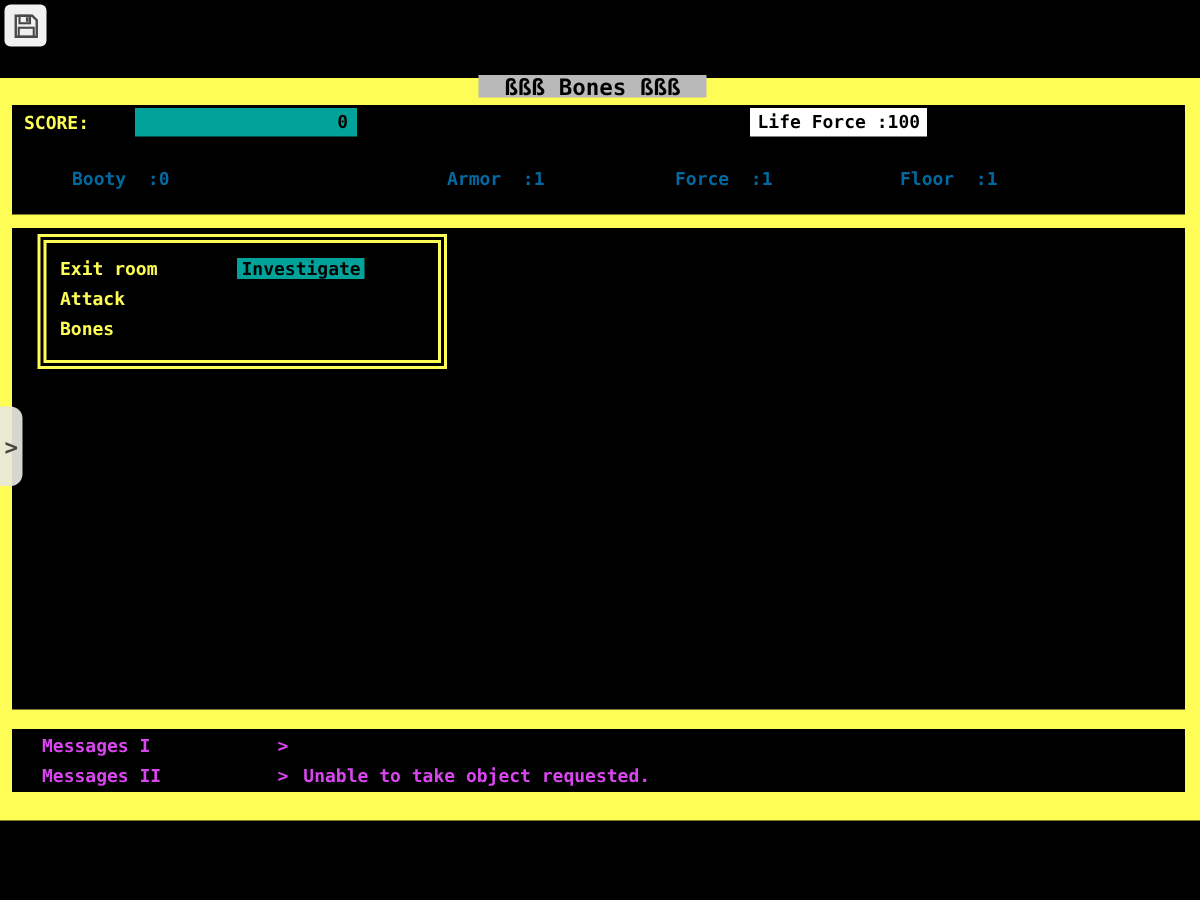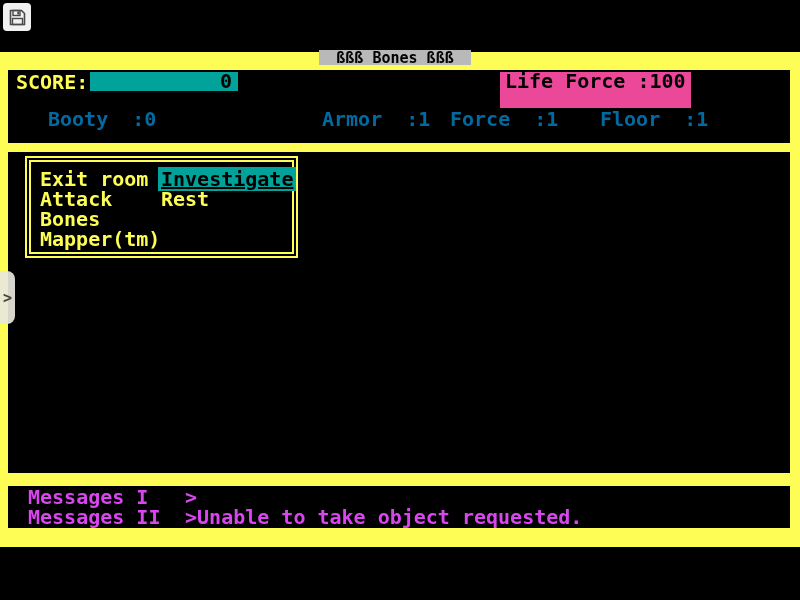--- a/index.html
+++ b/index.html
@@ -21,53 +21,53 @@
   .title-bar { position:absolute; left:319px; top:50px; width:152px; height:15px;
     background:#b9b9b9; color:#000; font-weight:bold; font-size:15px;
     display:flex; align-items:center; justify-content:center; white-space:pre;
     z-index:3; }
 
   .panel { position:absolute; background:#000; left:8px; width:782px; }
   .panel-header { top:70px;  height:73px; }
   .panel-main   { top:152px; height:321px; }
   .panel-msg    { top:486px; height:42px; }
 
-  .dos { font-size:20px; font-weight:bold; white-space:pre; line-height:19px; }
+  .dos { font-size:12px; font-weight:bold; white-space:pre; line-height:19px; }
 
   
   .score-label { position:absolute; left:8px; top:3px; color:#fdfd55; }
   .score-bar { position:absolute; left:82px; top:2px; width:148px; height:19px;
     background:#00a29a; color:#000; text-align:right; padding-right:6px; }
-  .life-force { position:absolute; left:492px; top:2px; height:36px;
-    background:#ec4899; color:#000; padding:0 5px; }
+  .life-force { position:absolute; left:492px; top:2px; height:19px;
+    background:#ffffff; color:#000; padding:0 5px; }
 
   
   .stat { position:absolute; top:40px; color:#0369a1; }
   .stat-booty { left:40px; }
-  .stat-armor { left:290px;margin-left:24px; }
+  .stat-armor { left:290px; }
   .stat-force { left:442px;text-align:center; }
   .stat-floor { left:592px; }
 
   
-  .menu-box { position:absolute; left:17px; top:4px; width:273px; height:102px;
+  .menu-box { position:absolute; left:17px; top:4px; width:273px; height:90px;
     border:2px solid #fdfd55; }
   .menu-box-inner { position:absolute; left:2px; top:2px; right:2px; bottom:2px;
     border:2px solid #fdfd55; }
   .menu-col { position:absolute; top:8px; }
   .menu-col-left  { left:9px; }
   .menu-col-right { left:130px; }
   .menu-item { height:20px; color:#fdfd55; cursor:pointer; }
-  .menu-item .sel { background:#00a29a; color:#000; padding:0 3px; margin-left:-3px;text-decoration:underline; }
+  .menu-item .sel { background:#00a29a; color:#000; padding:0 3px; margin-left:-3px; }
 
   
   .msg-line { position:absolute; left:20px; color:#d946ef; display:flex; }
   .msg-line1 { top:2px; }
   .msg-line2 { top:22px; }
   .msg-label { display:inline-block; width:157px; }
-  .msg-text { margin-left:0; }
+  .msg-text { margin-left:10px; }
 
   
   .drawer-tab { position:absolute; left:0; top:271px; width:15px; height:53px;
     background:rgba(232,232,222,0.92); border-radius:0 8px 8px 0;
     display:flex; align-items:center; justify-content:center; cursor:pointer;
     z-index:4; color:#45453f; font-size:15px; font-weight:bold; }
 </style>
 </head>
 <body>
 
@@ -99,25 +99,23 @@
     <span class="dos stat stat-floor">Floor  :1</span>
   </div>
 
   <div class="panel panel-main">
     <div class="menu-box">
       <div class="menu-box-inner">
         <div class="menu-col menu-col-left">
           <div class="dos menu-item">Exit room</div>
           <div class="dos menu-item">Attack</div>
           <div class="dos menu-item">Bones</div>
-          <div class="dos menu-item">Mapper(tm)</div>
         </div>
         <div class="menu-col menu-col-right">
           <div class="dos menu-item"><span class="sel">Investigate</span></div>
-          <div class="dos menu-item">Rest</div>
         </div>
       </div>
     </div>
   </div>
 
   <div class="panel panel-msg">
     <div class="dos msg-line msg-line1">
       <span class="msg-label">Messages I</span>
       <span class="msg-prompt">&gt;</span>
       <span class="msg-text"></span>

